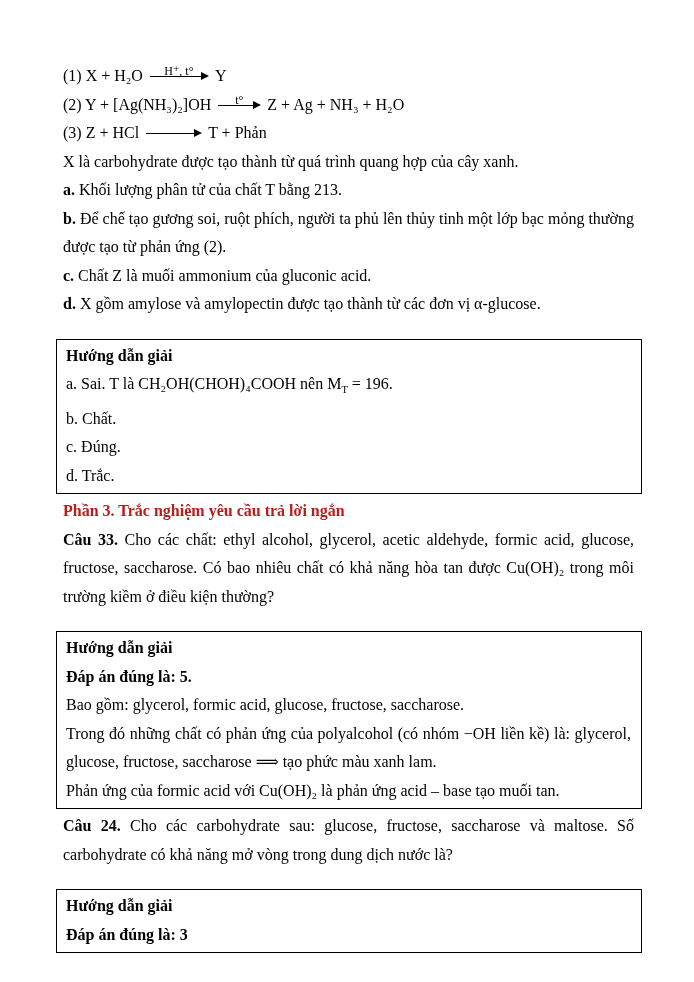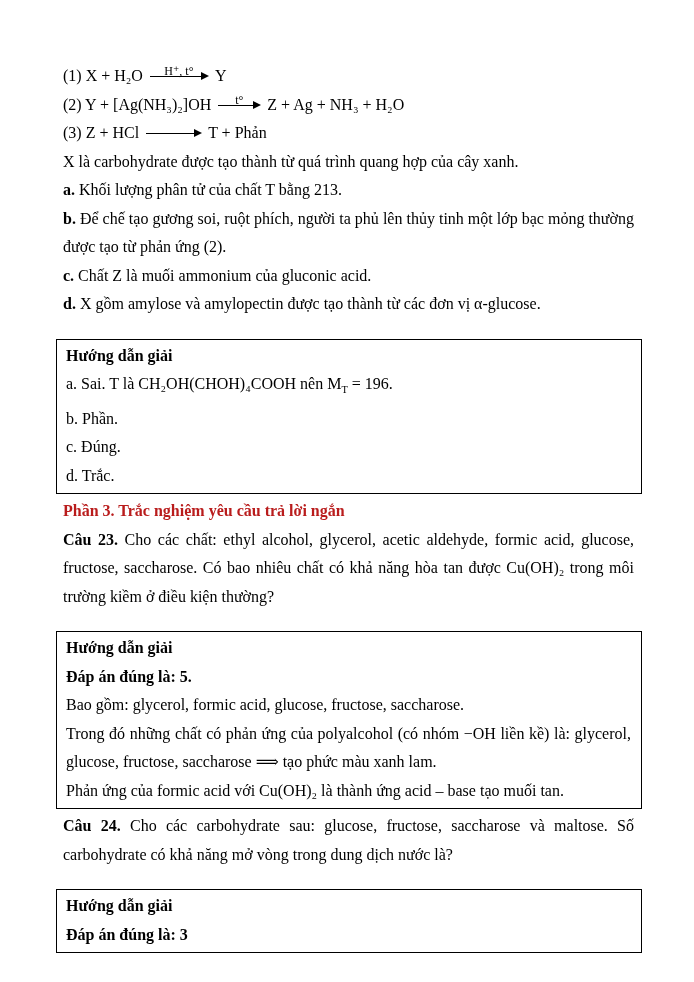--- a/index.html
+++ b/index.html
@@ -84,35 +84,35 @@
 
   <p class="para"><b>b.</b><span> Để chế tạo gương soi, ruột phích, người ta phủ lên thủy tinh một lớp bạc mỏng thường được tạo từ phản ứng (2).</span></p>
 
   <p class="para"><b>c.</b><span> Chất Z là muối ammonium của gluconic acid.</span></p>
 
   <p class="para"><b>d.</b><span> X gồm amylose và amylopectin được tạo thành từ các đơn vị α-glucose.</span></p>
 
   <div class="box">
     <p class="para bold">Hướng dẫn giải</p>
     <p class="para"><span>a. Sai. T là CH₂OH(CHOH)₄COOH nên M</span><sub>T</sub><span> = 196.</span></p>
-    <p class="para">b. Phần.</p>
+    <p class="para">b. Chất.</p>
     <p class="para">c. Đúng.</p>
     <p class="para">d. Trắc.</p>
   </div>
 
   <p class="para bold red">Phần 3. Trắc nghiệm yêu cầu trả lời ngắn</p>
 
-  <p class="para"><b>Câu 23.</b><span> Cho các chất: ethyl alcohol, glycerol, acetic aldehyde, formic acid, glucose, fructose, saccharose. Có bao nhiêu chất có khả năng hòa tan được Cu(OH)₂ trong môi trường kiềm ở điều kiện thường?</span></p>
+  <p class="para"><b>Câu 33.</b><span> Cho các chất: ethyl alcohol, glycerol, acetic aldehyde, formic acid, glucose, fructose, saccharose. Có bao nhiêu chất có khả năng hòa tan được Cu(OH)₂ trong môi trường kiềm ở điều kiện thường?</span></p>
 
   <div class="box">
     <p class="para bold">Hướng dẫn giải</p>
     <p class="para bold">Đáp án đúng là: 5.</p>
     <p class="para">Bao gồm: glycerol, formic acid, glucose, fructose, saccharose.</p>
     <p class="para">Trong đó những chất có phản ứng của polyalcohol (có nhóm −OH liền kề) là: glycerol, glucose, fructose, saccharose ⟹ tạo phức màu xanh lam.</p>
-    <p class="para">Phản ứng của formic acid với Cu(OH)₂ là thành ứng acid – base tạo muối tan.</p>
+    <p class="para">Phản ứng của formic acid với Cu(OH)₂ là phản ứng acid – base tạo muối tan.</p>
   </div>
 
   <p class="para"><b>Câu 24.</b><span> Cho các carbohydrate sau: glucose, fructose, saccharose và maltose. Số carbohydrate có khả năng mở vòng trong dung dịch nước là?</span></p>
 
   <div class="box">
     <p class="para bold">Hướng dẫn giải</p>
     <p class="para bold">Đáp án đúng là: 3</p>
   </div>
 
 </div>

